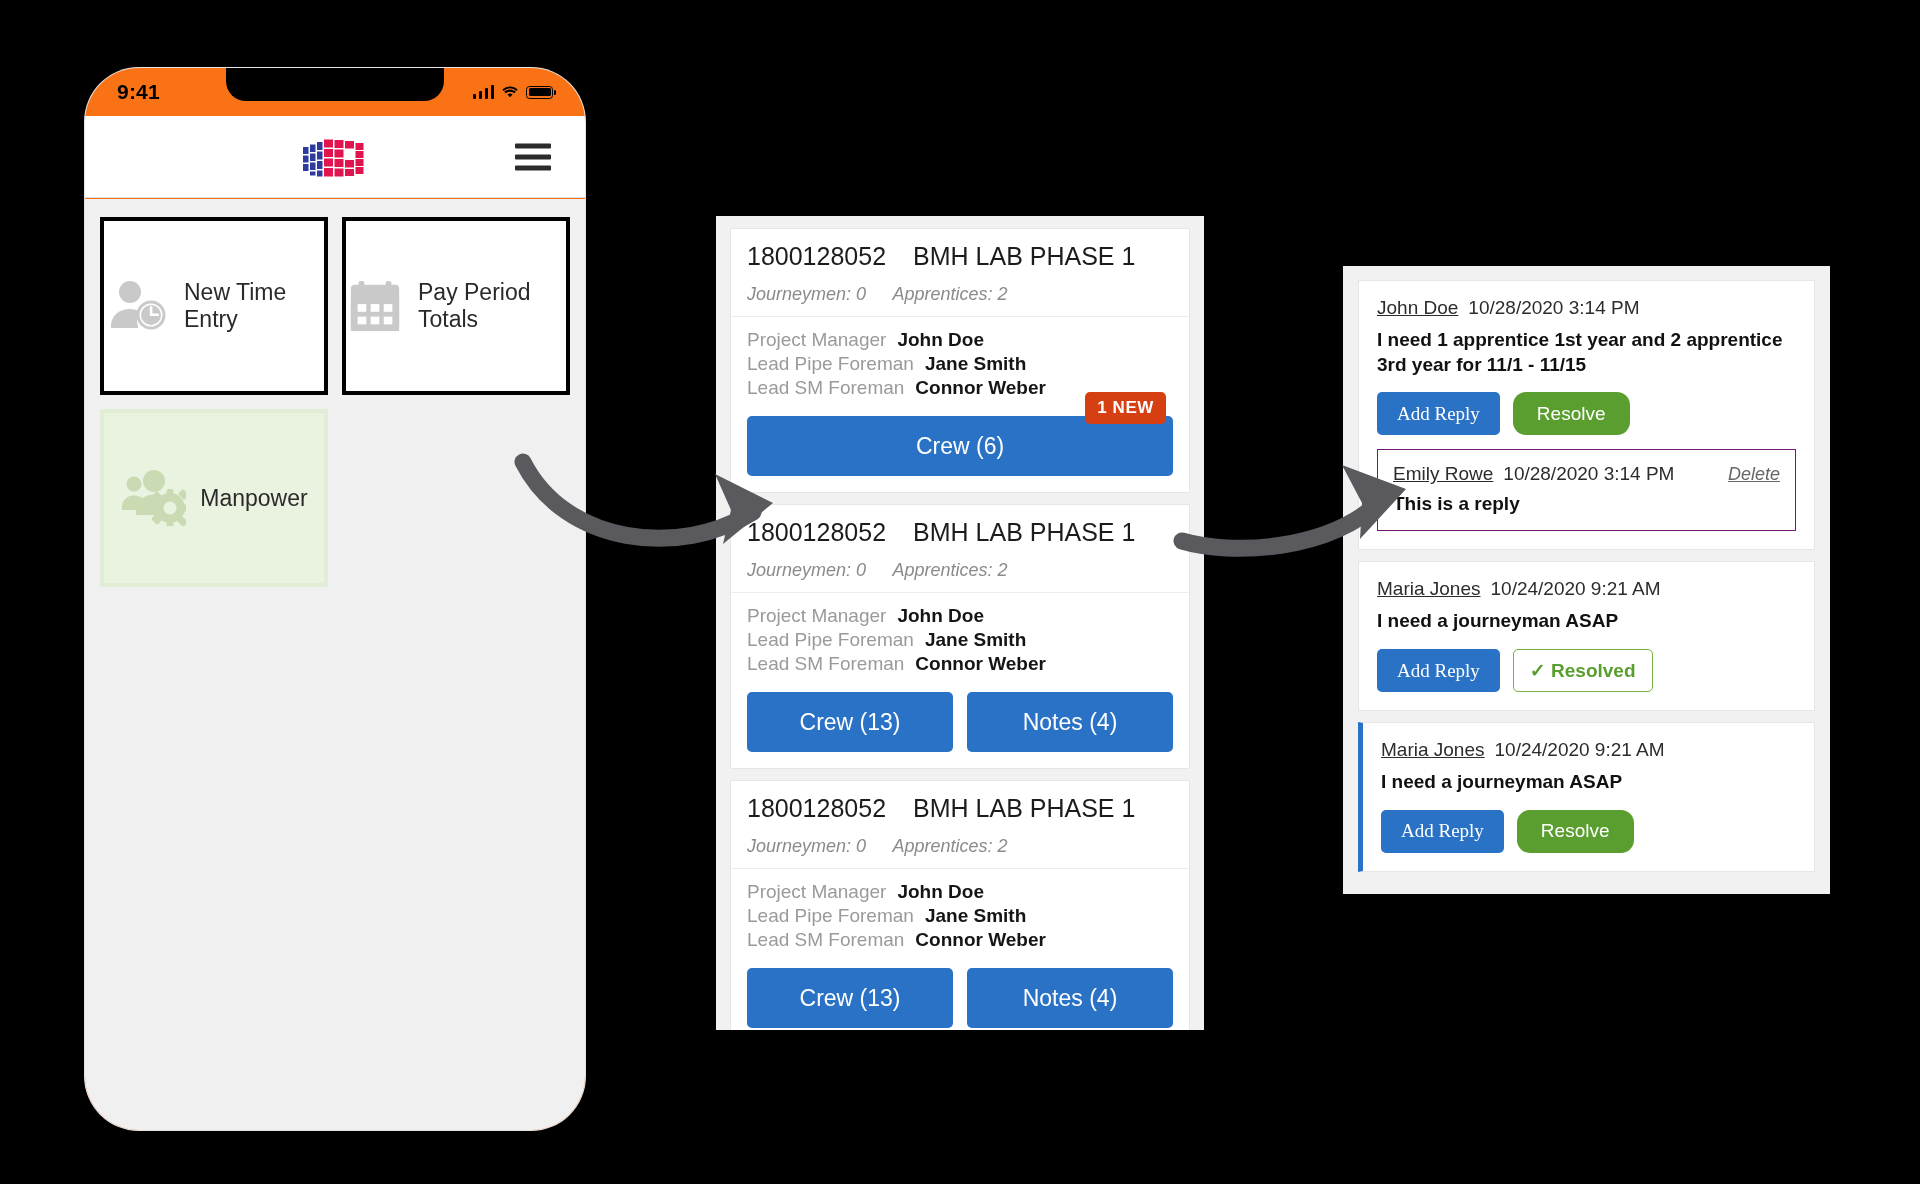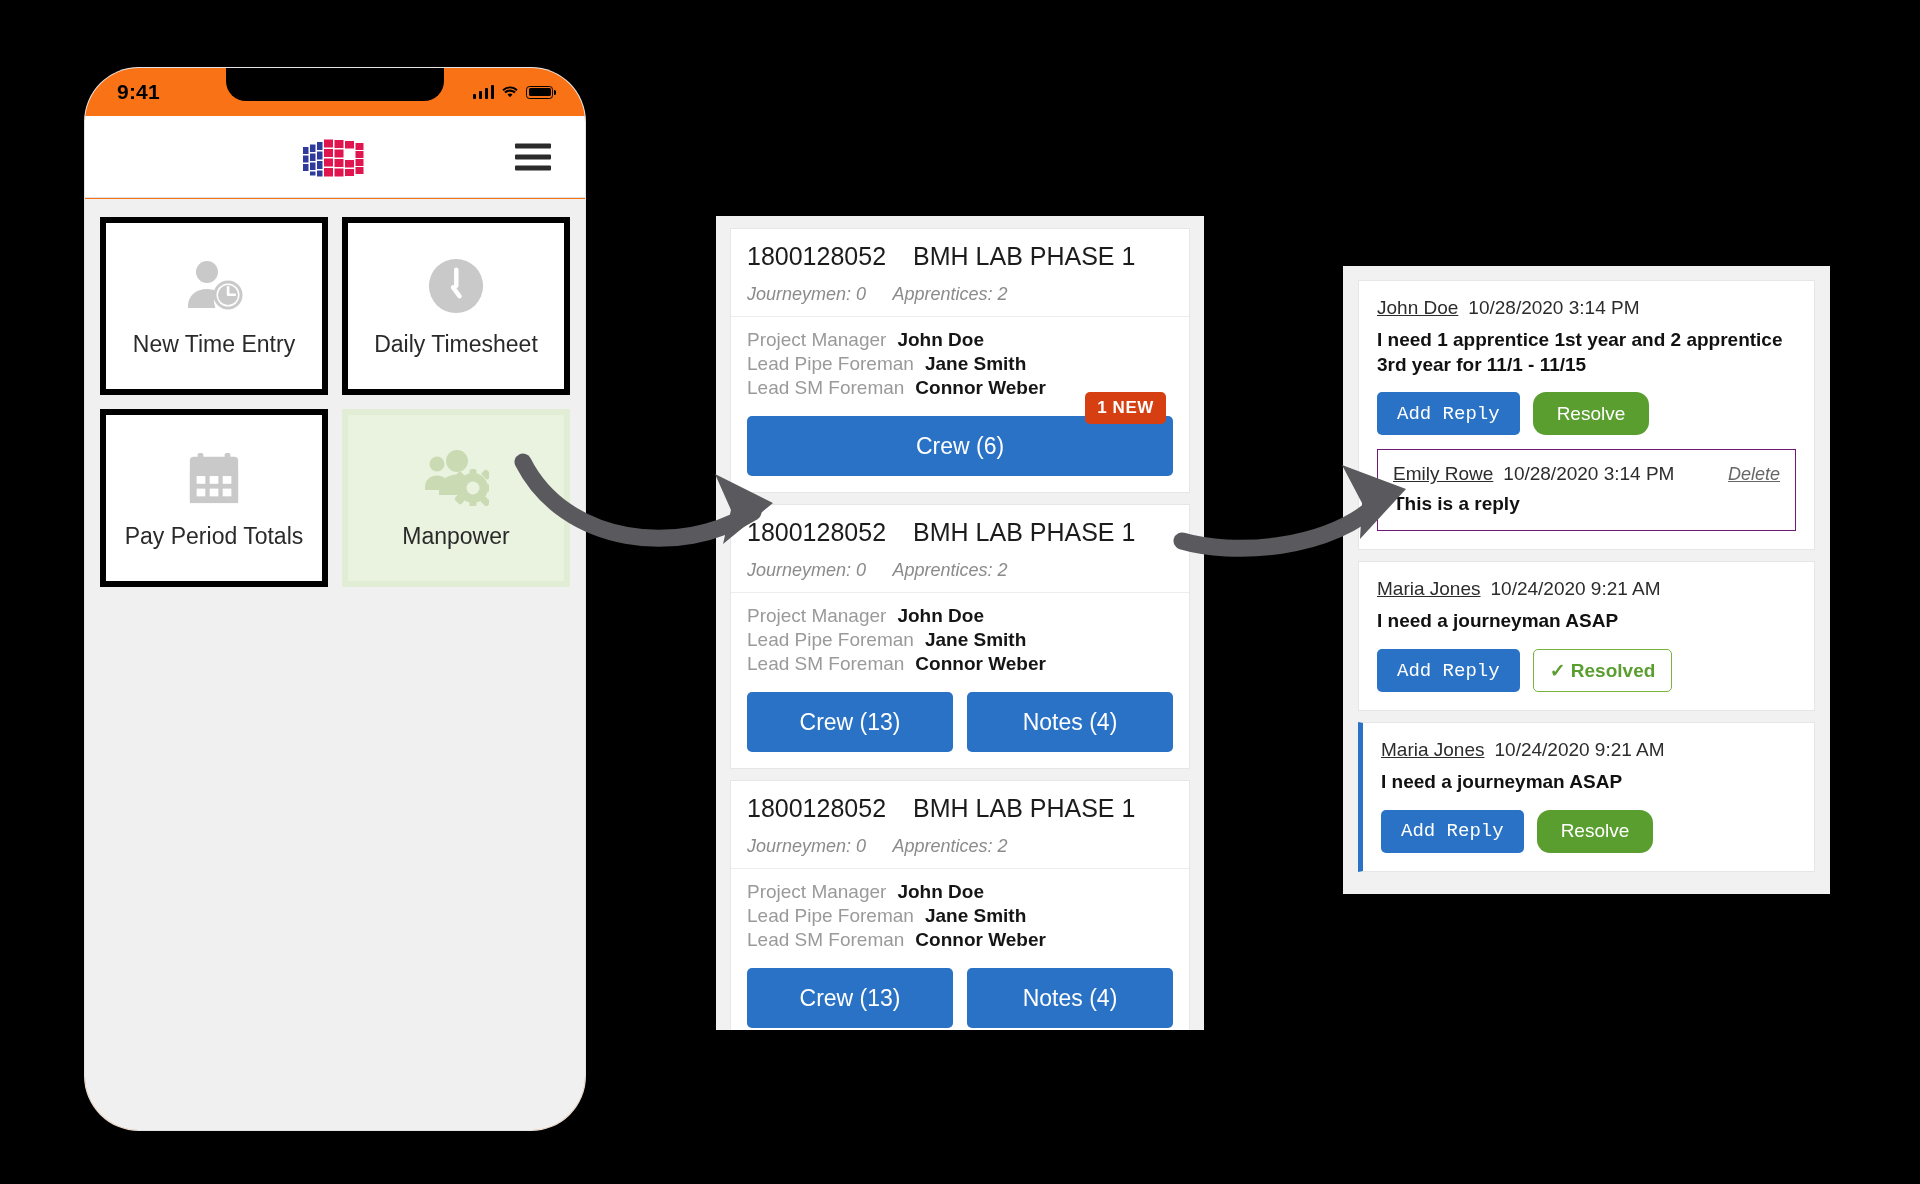--- a/index.html
+++ b/index.html
@@ -64,22 +64,22 @@
   }
   .hamburger span { display:block; height: 5px; background: #2b2b2b; border-radius: 1px; }
 
   .app-body {
     position: absolute; top: 131px; left: 0; right: 0; bottom: 0;
     background: #f0f0f0; padding: 18px 15px;
   }
   .tile-grid { display: grid; grid-template-columns: 1fr 1fr; gap: 14px; }
   .tile {
     background: #fff; height: 178px;
-    display: flex; flex-direction: column; align-items: center; justify-content: center;
-    gap: 14px; border: 6px solid #000000;
+    display: flex; flex-direction: row; align-items: center; justify-content: center;
+    gap: 14px; border: 4px solid #000000;
   }
   .tile.active { background: #eaf3e0; border-color: #e2edd6; }
   .tile-icon { width: 66px; height: 62px; display:flex; align-items:center; justify-content:center; }
   .tile-label { font-size: 23px; color: #2a2a2a; }
 
   
   .mid-panel {
     position: absolute; left: 716px; top: 216px;
     width: 488px; height: 814px;
     background: #f1f1f1;
@@ -119,21 +119,21 @@
   .note-card { background: #fff; border: 1px solid #e6e6e6; margin-bottom: 11px; padding: 16px 18px 18px 18px; }
   .note-card.accent { border-left: 5px solid #2a72c5; }
   .note-meta { display: flex; align-items: baseline; gap: 10px; }
   .note-author { font-size: 19px; color: #2c2c2c; text-decoration: underline; }
   .note-date { font-size: 19px; color: #2c2c2c; }
   .note-text { margin-top: 9px; font-size: 19px; font-weight: 700; color: #111; line-height: 1.3; }
   .note-actions { display: flex; gap: 13px; margin-top: 15px; }
   .b-reply {
     background: #2a72c5; color:#fff; border:none; border-radius: 5px;
     padding: 0 20px; height: 43px; font-size: 19px;
-    font-family:Liberation Mono, monospace; cursor:pointer;
+    font-family:Liberation Serif, serif; cursor:pointer;
   }
   .b-resolve {
     background: #5a9e30; color:#fff; border:none; border-radius: 13px;
     padding: 0 24px; height: 43px; font-size: 19px;
     font-family:"Liberation Sans", sans-serif; cursor:pointer;
   }
   .b-resolved {
     background: #fff; color:#5a9e30; border: 1.6px solid #79b23f; border-radius: 5px;
     padding: 0 16px; height: 43px; font-size: 19px; font-weight: 700;
     font-family:"Liberation Sans", sans-serif; cursor:pointer;
@@ -231,30 +231,20 @@
                 <circle cx="47" cy="38" r="14.5" fill="#c9c9c9"></circle>
                 <circle cx="47" cy="38" r="11.5" fill="#fff"></circle>
                 <circle cx="47" cy="38" r="10" fill="#c9c9c9"></circle>
                 <rect x="45.8" y="29" width="2.6" height="10" rx="1.2" fill="#fff"></rect>
                 <rect x="46.5" y="36.5" width="8.5" height="2.6" rx="1.2" fill="#fff"></rect>
               </svg>
             </span>
             <div class="tile-label">New Time Entry</div>
           </div>
 
-          <div class="tile">
-            <span class="tile-icon">
-              <svg viewBox="0 0 62 62" width="60" height="60">
-                <circle cx="31" cy="31" r="28" fill="#c9c9c9"></circle>
-                <rect x="29" y="12" width="4.6" height="21" rx="2.3" fill="#fff"></rect>
-                <rect x="29" y="29" width="4.6" height="16" rx="2.3" fill="#fff" transform="rotate(-36 31.3 37)"></rect>
-              </svg>
-            </span>
-            <div class="tile-label">Daily Timesheet</div>
-          </div>
 
           <div class="tile">
             <span class="tile-icon">
               <svg viewBox="0 0 60 58" width="58" height="56">
                 <rect x="13" y="3" width="6" height="9" rx="2" fill="#c9c9c9"></rect>
                 <rect x="41" y="3" width="6" height="9" rx="2" fill="#c9c9c9"></rect>
                 <rect x="5" y="7" width="50" height="48" rx="4" fill="#c9c9c9"></rect>
                 <rect x="5" y="21" width="50" height="34" fill="#c9c9c9"></rect>
                 <rect x="12" y="27" width="9" height="8" fill="#fff"></rect>
                 <rect x="25.5" y="27" width="9" height="8" fill="#fff"></rect>

